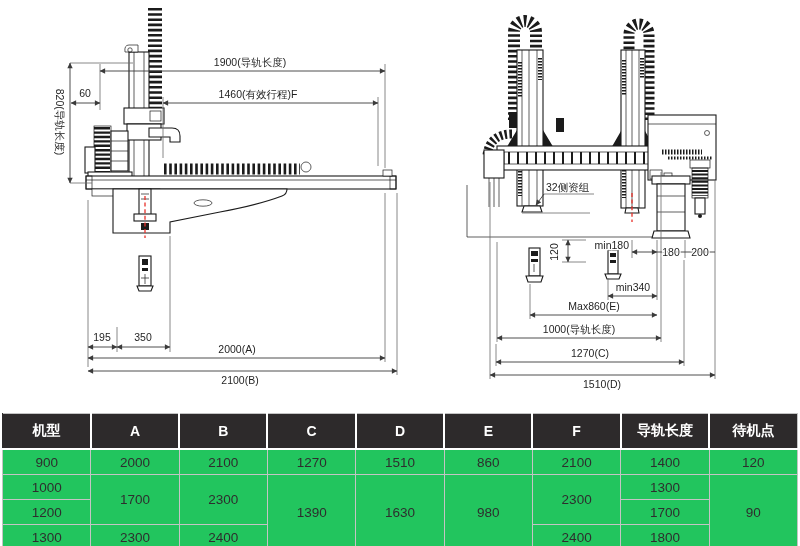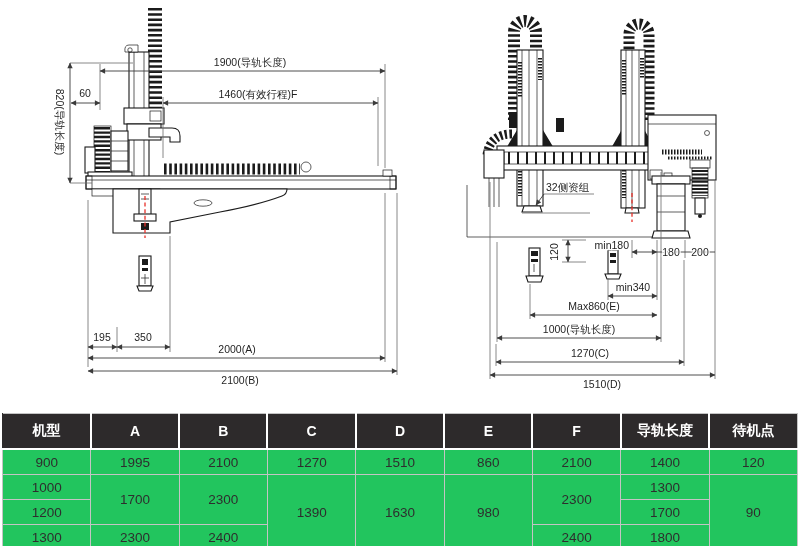--- a/index.html
+++ b/index.html
@@ -252,21 +252,21 @@
           <th>D</th>
           <th>E</th>
           <th>F</th>
           <th>导轨长度</th>
           <th>待机点</th>
         </tr>
       </thead>
       <tbody>
         <tr>
           <td>900</td>
-          <td>1995</td>
+          <td>2000</td>
           <td>2100</td>
           <td>1270</td>
           <td>1510</td>
           <td>860</td>
           <td>2100</td>
           <td>1400</td>
           <td>120</td>
         </tr>
         <tr>
           <td>1000</td>

